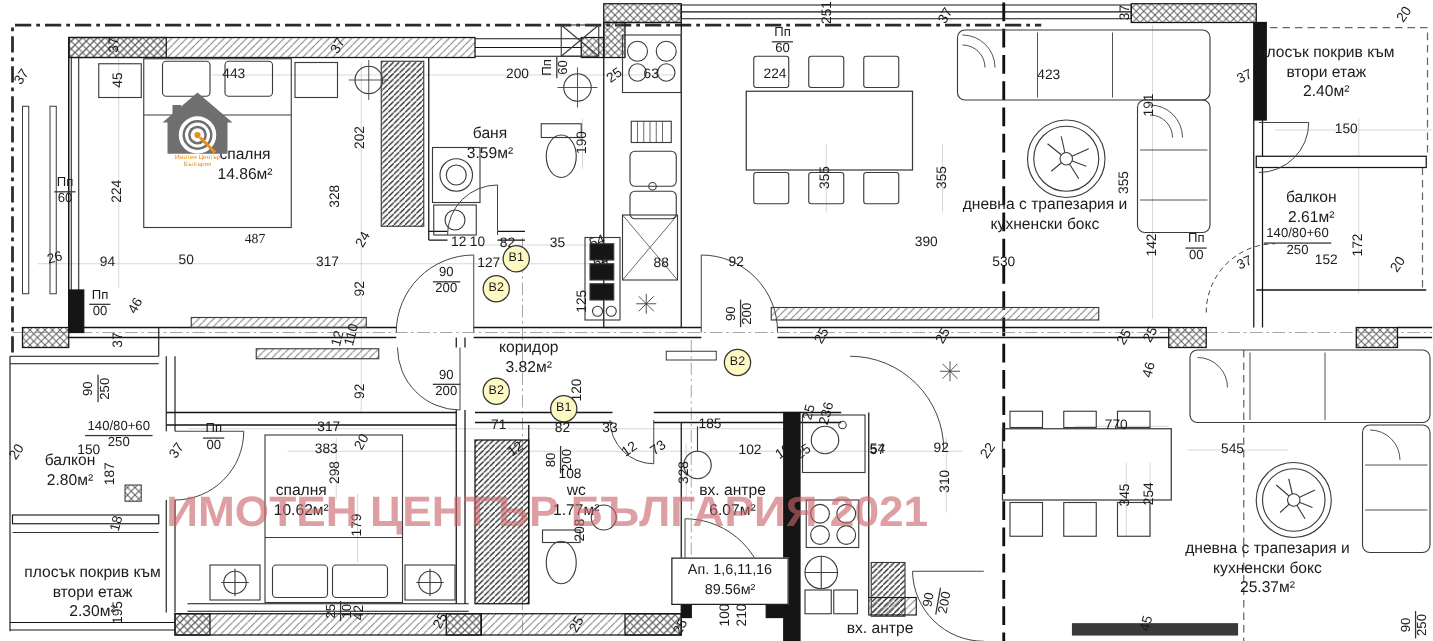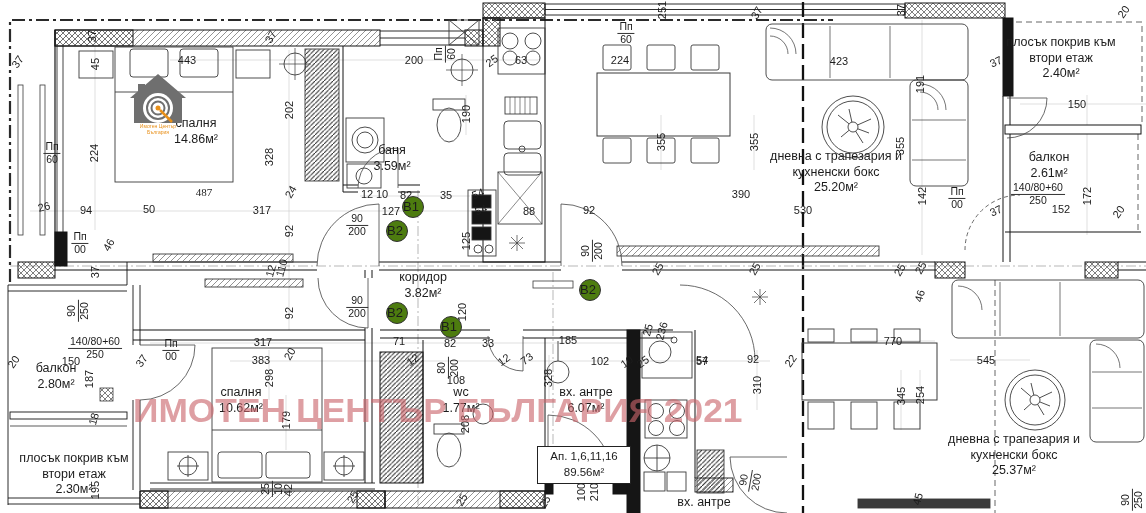--- a/index.html
+++ b/index.html
@@ -9,21 +9,21 @@
   #labels{position:absolute;left:0;top:0;width:100%;height:100%;z-index:2;}
   .dim{position:absolute;font-size:11px;color:#1c1c1c;white-space:nowrap;line-height:1;}
   .room{position:absolute;text-align:center;color:#1c1c1c;font-size:12.5px;line-height:1.25;
         transform:translate(-50%,-50%);}
   .room .rname{display:block;}
   .room .rarea{display:block;}
   .frac{position:absolute;text-align:center;font-size:10.5px;color:#1c1c1c;line-height:1.1;}
   .frac .top{display:block;border-bottom:1px solid #333;padding:0 2px;}
   .frac .bot{display:block;padding:0 2px;}
   .marker{position:absolute;width:20px;height:20px;border:1.2px solid #333;border-radius:50%;
-          background:#4d7c0f;font-size:13px;line-height:19px;color:#1c1c1c;
+          background:#fef9c3;font-size:10px;line-height:19px;text-align:center;color:#1c1c1c;
           transform:translate(-50%,-50%);}
   #apt-box{position:absolute;left:537px;top:446px;width:92px;height:34px;border:1.4px solid #222;
            background:#fff;text-align:center;font-size:11.5px;color:#1c1c1c;line-height:1.35;
            padding-top:2px;z-index:2;}
   #watermark{position:absolute;left:133px;top:391px;z-index:4;font-size:34px;font-weight:bold;
              letter-spacing:0px;color:rgba(201,100,106,0.62);white-space:nowrap;
              transform:scaleX(1.04);transform-origin:left;}
   #logo{position:absolute;left:128px;top:74px;z-index:3;}
   #logo .ltxt{position:absolute;left:0;top:50px;width:60px;text-align:center;font-size:5px;
               color:#e8901a;line-height:1.1;}
@@ -414,21 +414,21 @@
       </div>
       <div class="marker" style="left: 413px; top: 207px; transform: translate(-50%, -50%);"><span class="">B1</span></div>
       <div class="marker" style="left: 397px; top: 231px; transform: translate(-50%, -50%);"><span class="">B2</span></div>
       <div class="marker" style="left: 590px; top: 290px; transform: translate(-50%, -50%);"><span class="">B2</span></div>
       <div class="marker" style="left: 397px; top: 313px; transform: translate(-50%, -50%);"><span class="">B2</span></div>
       <div class="marker" style="left: 451px; top: 327px; transform: translate(-50%, -50%);"><span class="">B1</span></div>
       <div class="room" style="left: 196px; top: 132px; transform: translate(-50%, -50%);">
         <span class="rname">спалня</span>
         <span class="rarea">14.86м²</span>
       </div>
-      <div class="room" style="left: 392px; top: 115px; transform: translate(-50%, -50%); margin-top: 44px;">
+      <div class="room" style="left: 392px; top: 115px; transform: translate(-50%, -50%);">
         <span class="rname">баня</span>
         <span class="rarea">3.59м²</span>
       </div>
       <div class="room" style="left: 423px; top: 286px; transform: translate(-50%, -50%);">
         <span class="rname">коридор</span>
         <span class="rarea">3.82м²</span>
       </div>
       <div class="room" style="left: 241px; top: 401px; transform: translate(-50%, -50%);">
         <span class="rname">спалня</span>
         <span class="rarea">10.62м²</span>
@@ -444,21 +444,20 @@
       <div class="room" style="left: 56px; top: 377px; transform: translate(-50%, -50%);">
         <span class="rname">балкон</span>
         <span class="rarea">2.80м²</span>
       </div>
       <div class="room" style="left: 1049px; top: 166px; transform: translate(-50%, -50%);">
         <span class="rname">балкон</span>
         <span class="rarea">2.61м²</span>
       </div>
       <div class="room" style="left: 836px; top: 172px; transform: translate(-50%, -50%); width: 170px;">
         <span class="rname">дневна с трапезария и кухненски бокс</span>
-        <span class="rarea">25.20м²</span>
       </div>
       <div class="room" style="left: 1014px; top: 455px; transform: translate(-50%, -50%); width: 170px;">
         <span class="rname">дневна с трапезария и кухненски бокс</span>
         <span class="rarea">25.37м²</span>
       </div>
       <div class="room" style="left: 1061px; top: 58px; transform: translate(-50%, -50%); width: 130px;">
         <span class="rname">плосък покрив към втори етаж</span>
         <span class="rarea">2.40м²</span>
       </div>
       <div class="room" style="left: 74px; top: 474px; transform: translate(-50%, -50%); width: 130px;">

